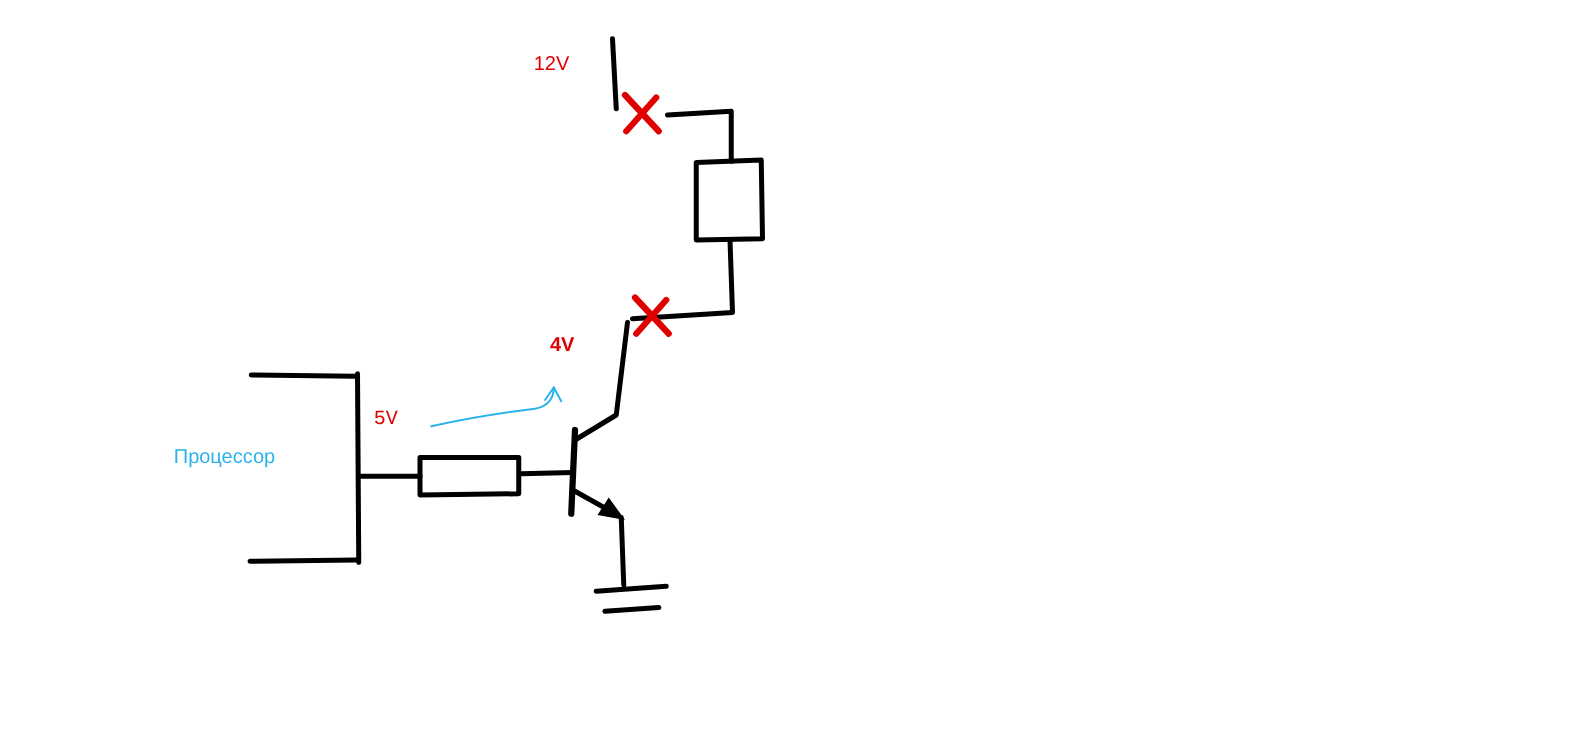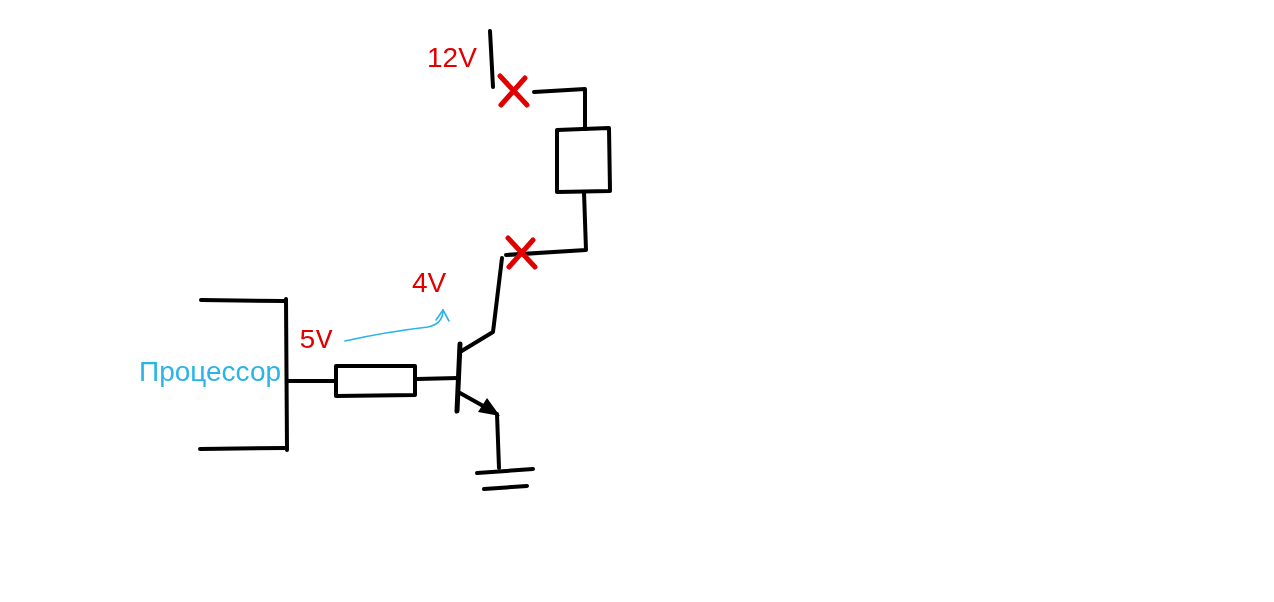--- a/index.html
+++ b/index.html
@@ -40,21 +40,21 @@
   }
   .cyan-ink {
     fill: none;
     stroke: #2bb3ea;
     stroke-width: 1.6;
     stroke-linecap: round;
     stroke-linejoin: round;
   }
   .label {
     position: absolute;
-    font-size: 28px;
+    font-size: 16px;
     line-height: 1;
     white-space: nowrap;
     user-select: none;
   }
   .label-red { color: #e00000; }
   .label-cyan { color: #2bb3ea; }
 </style>
 </head>
 <body>
 
@@ -108,19 +108,19 @@
 
     <g>
       <path class="cyan-ink" d="M 345 341 Q 385 332 428 327 Q 443 324 443 310"></path>
       <path class="cyan-ink" d="M 443 310 L 436 320"></path>
       <path class="cyan-ink" d="M 443 310 L 449 321"></path>
     </g>
   </svg>
 
   <div class="label label-red" style="left:427px; top:44px;">12V</div>
 
-  <div class="label label-red" style="left:412px; top:269px;">4V</div>
+  <div class="label label-red" style="left:440px; top:269px;font-weight:bold;">4V</div>
 
   <div class="label label-red" style="left:299px; top:327px;font-family:Liberation Mono, monospace;">5V</div>
 
   <div class="label label-cyan" style="left:139px; top:358px;text-align:center;">Процессор</div>
 
 </div>
 
 </body></html>

